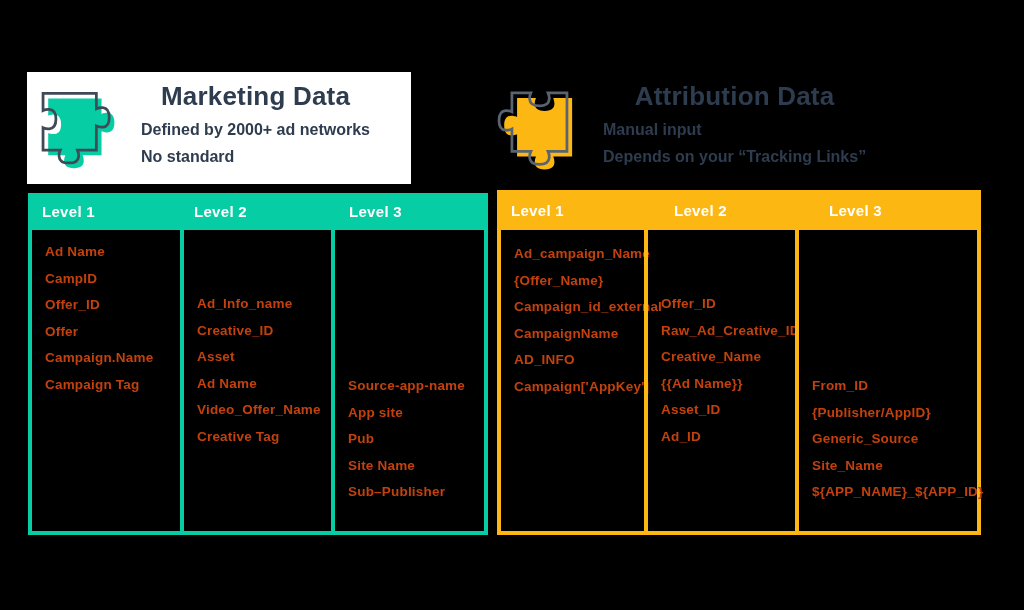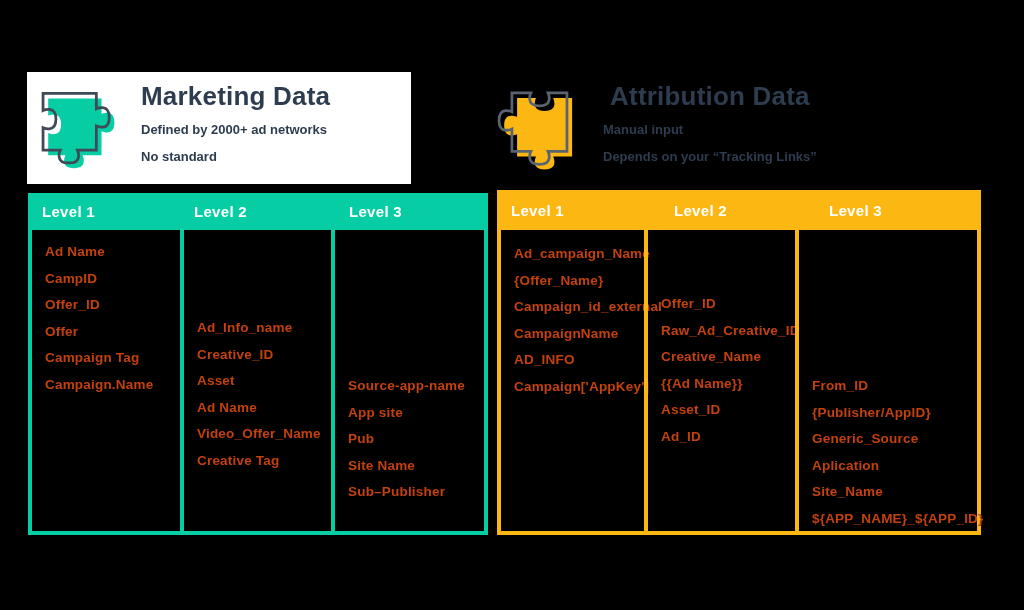--- a/index.html
+++ b/index.html
@@ -14,21 +14,21 @@
   
   .legend{position:absolute;display:flex;align-items:flex-start;}
   .legend-marketing{
     left:27px;top:72px;width:384px;height:112px;
     background:#ffffff;
   }
   .legend-attribution{left:489px;top:72px;width:470px;height:112px;background:transparent;}
   .puzzle{width:86px;height:92px;margin:8px 0 0 4px;flex:0 0 auto;}
   .legend-text{padding:8px 0 0 24px;}
   .legend-title{font-size:26px;font-weight:bold;color:#2e3c4f;line-height:32px;letter-spacing:.2px;text-align:center;}
-  .legend-sub{font-size:13px;font-weight:bold;color:#2e3c4f;line-height:27px;margin-top:4px;}
+  .legend-sub{font-size:16px;font-weight:bold;color:#2e3c4f;line-height:27px;margin-top:4px;}
   .legend-sub .subline{white-space:nowrap;}
 
   
   .dtable{position:absolute;}
   .t-marketing{left:28px;top:193px;width:460px;--acc:#06cda4;}
   .t-attribution{left:497px;top:190px;width:484px;--acc:#fcb713;}
   .dtable-head{display:flex;background:var(--acc);color:#ffffff;font-weight:bold;font-size:15px;}
   .t-marketing .dtable-head{height:37px;}
   .t-attribution .dtable-head{height:40px;}
   .hcell{box-sizing:border-box;display:flex;align-items:center;padding-left:14px;letter-spacing:.3px;}
@@ -38,21 +38,21 @@
   .dtable-body{
     display:flex;height:305px;box-sizing:border-box;
     border-left:4px solid var(--acc);
     border-right:4px solid var(--acc);
     border-bottom:4px solid var(--acc);
     background:transparent;
   }
   .dcol{box-sizing:border-box;}
   .dcol + .dcol{border-left:4px solid var(--acc);}
   .t-marketing .c1{width:148px;padding-top:9px;}
-  .t-marketing .c2{width:151px;padding-top:85px;}
+  .t-marketing .c2{width:151px;padding-top:61px;}
   .t-marketing .c3{width:145px;padding-top:143px;}
   .t-attribution .c1{width:143px;padding-top:11px;}
   .t-attribution .c2{width:151px;padding-top:61px;}
   .t-attribution .c3{width:158px;padding-top:143px;}
   .item{
     font-size:13.5px;font-weight:bold;color:#c2410c;
     line-height:26.6px;padding-left:13px;white-space:nowrap;
     letter-spacing:.2px;
   }
 </style>
@@ -98,22 +98,22 @@
       <div class="hcell h1">Level 1</div>
       <div class="hcell h2">Level 2</div>
       <div class="hcell h3">Level 3</div>
     </div>
     <div class="dtable-body">
       <div class="dcol c1">
           <div class="item">Ad Name</div>
           <div class="item">CampID</div>
           <div class="item">Offer_ID</div>
           <div class="item">Offer</div>
+          <div class="item">Campaign.Name</div>
           <div class="item">Campaign Tag</div>
-          <div class="item">Campaign.Name</div>
         </div>
       <div class="dcol c2">
           <div class="item">Ad_Info_name</div>
           <div class="item">Creative_ID</div>
           <div class="item">Asset</div>
           <div class="item">Ad Name</div>
           <div class="item">Video_Offer_Name</div>
           <div class="item">Creative Tag</div>
         </div>
       <div class="dcol c3">
@@ -146,20 +146,19 @@
           <div class="item">Raw_Ad_Creative_ID</div>
           <div class="item">Creative_Name</div>
           <div class="item">{{Ad Name}}</div>
           <div class="item">Asset_ID</div>
           <div class="item">Ad_ID</div>
         </div>
       <div class="dcol c3">
           <div class="item">From_ID</div>
           <div class="item">{Publisher/AppID}</div>
           <div class="item">Generic_Source</div>
-          <div class="item">Aplication</div>
           <div class="item">Site_Name</div>
           <div class="item">${APP_NAME}_${APP_ID}</div>
         </div>
     </div>
   </div>
 
 </div>
 
 </body></html>

